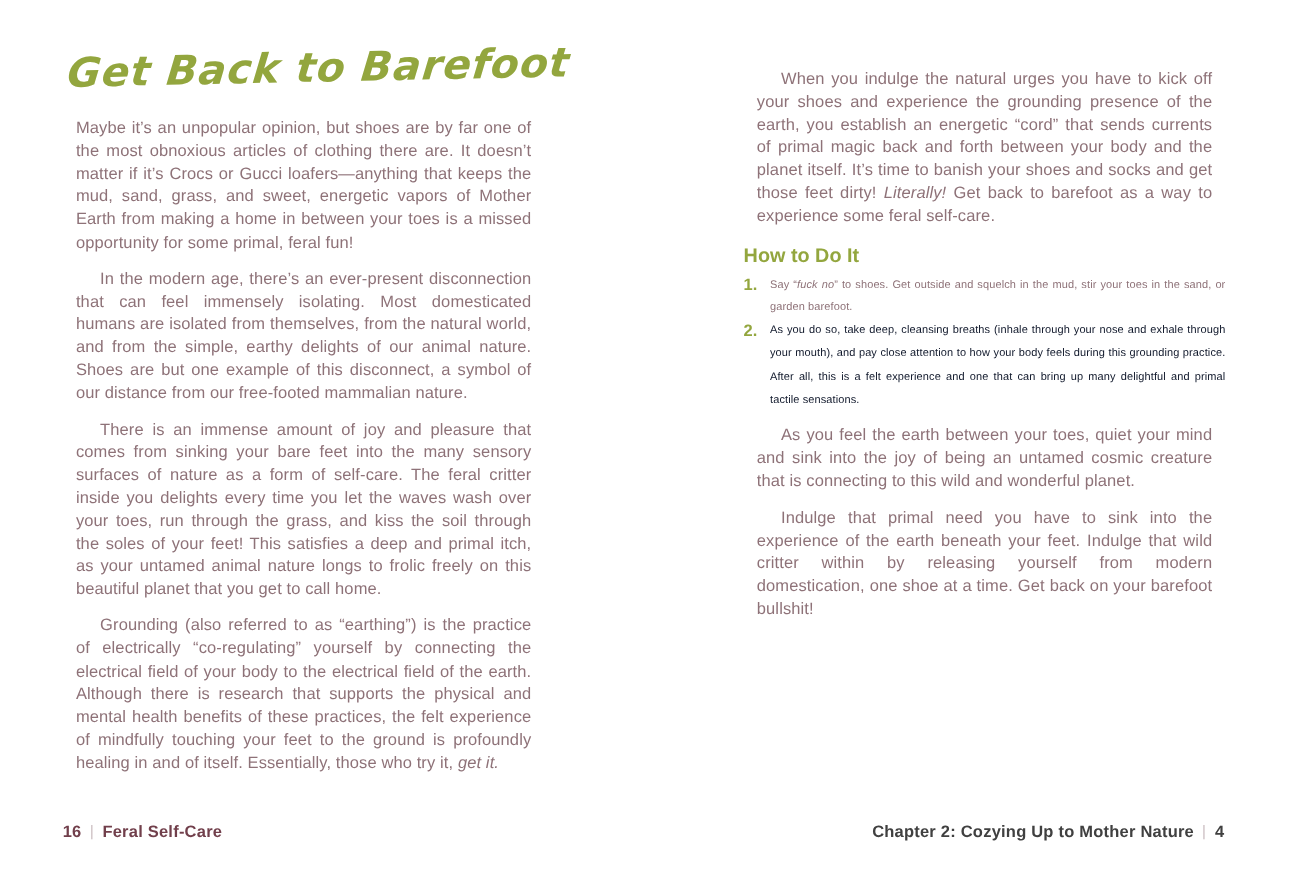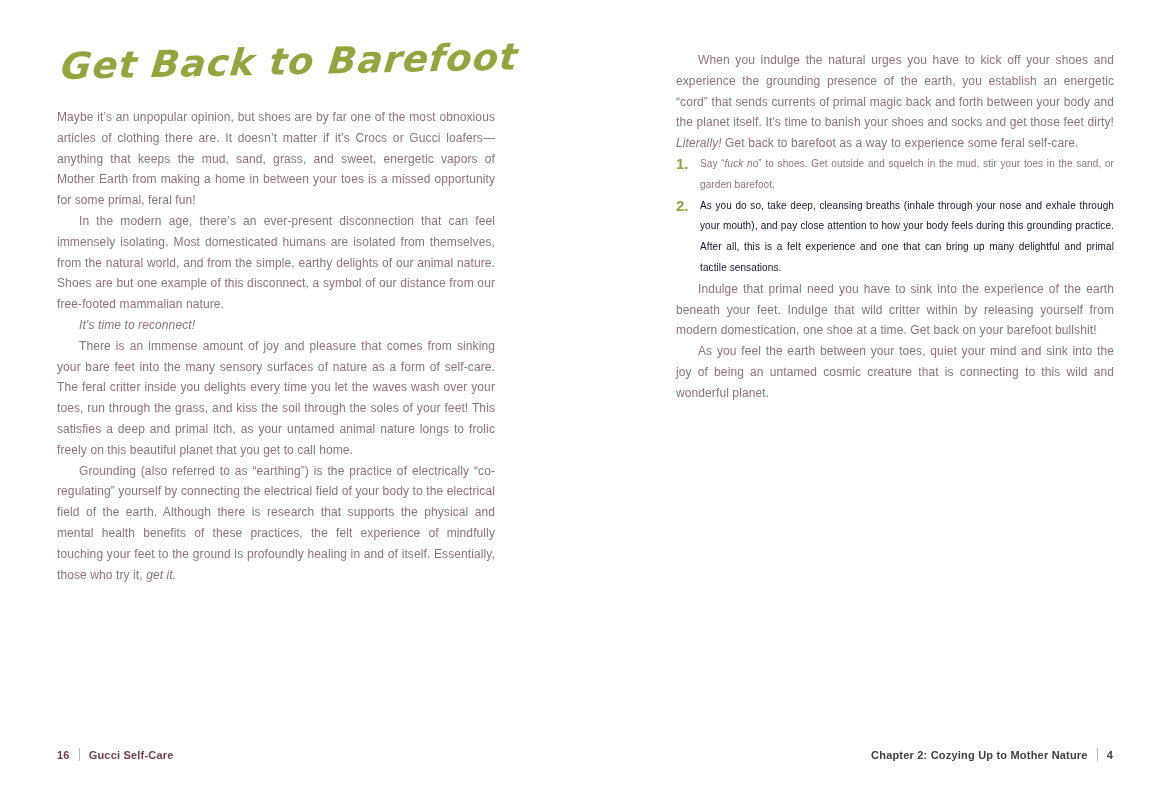--- a/index.html
+++ b/index.html
@@ -33,22 +33,22 @@
     font-size: 37px;
     line-height: 46px;
     letter-spacing: 1px;
     margin: 0 0 17px 2px;
     transform: skewX(-7deg) rotate(-1.2deg);
     transform-origin: left bottom;
     white-space: nowrap;
   }
 
   p.body-para {
-    margin: 0;
-    font-size: 12px;
+    margin: 12px;
+    font-size: 15px;
     line-height: 20.8px;
     text-align: justify;
     letter-spacing: 0.1px;
   }
   p.indent { text-indent: 22px; }
   em { font-style: italic; }
 
   h2.howto-heading {
     font-size: 18px;
     line-height: 22px;
@@ -76,21 +76,21 @@
   }
 
   .para-gap { margin-top: 21px; }
 
   .footer {
     position: absolute;
     top: 748px;
     display: flex;
     align-items: center;
     gap: 9px;
-    font-size: 11px;
+    font-size: 15px;
     font-weight: bold;
     letter-spacing: 0.2px;
   }
   .footer-left  { left: 57px; }
   .footer-right { right: 60px; }
   .footer-sep {
     display: inline-block;
     width: 1px;
     height: 13px;
     align-self: center;
@@ -98,46 +98,46 @@
 </style>
 </head>
 <body>
 
 <div class="spread">
 
   <div class="column left-col">
     <h1 class="script-title accent" style="color: rgb(147, 166, 62);">Get Back to Barefoot</h1>
     <p class="body-para" style="color: rgb(142, 114, 120);">Maybe it’s an unpopular opinion, but shoes are by far one of the most obnoxious articles of clothing there are. It doesn’t matter if it’s Crocs or Gucci loafers—anything that keeps the mud, sand, grass, and sweet, energetic vapors of Mother Earth from making a home in between your toes is a missed opportunity for some primal, feral fun!</p>
     <p class="body-para indent" style="color: rgb(142, 114, 120);">In the modern age, there’s an ever-present disconnection that can feel immensely isolating. Most domesticated humans are isolated from themselves, from the natural world, and from the simple, earthy delights of our animal nature. Shoes are but one example of this disconnect, a symbol of our distance from our free-footed mammalian nature.</p>
-    <p class="body-para indent" style="color: rgb(142, 114, 120);"><em>It’s time to reconnect!</em></p>
     <p class="body-para indent" style="color: rgb(142, 114, 120);">There is an immense amount of joy and pleasure that comes from sinking your bare feet into the many sensory surfaces of nature as a form of self-care. The feral critter inside you delights every time you let the waves wash over your toes, run through the grass, and kiss the soil through the soles of your feet! This satisfies a deep and primal itch, as your untamed animal nature longs to frolic freely on this beautiful planet that you get to call home.</p>
     <p class="body-para indent" style="color: rgb(142, 114, 120);">Grounding (also referred to as “earthing”) is the practice of electrically “co-regulating” yourself by connecting the electrical field of your body to the electrical field of the earth. Although there is research that supports the physical and mental health benefits of these practices, the felt experience of mindfully touching your feet to the ground is profoundly healing in and of itself. Essentially, those who try it, <em>get it.</em></p>
   </div>
 
   <div class="column right-col">
     <p class="body-para indent" style="color: rgb(142, 114, 120);">When you indulge the natural urges you have to kick off your shoes and experience the grounding presence of the earth, you establish an energetic “cord” that sends currents of primal magic back and forth between your body and the planet itself. It’s time to banish your shoes and socks and get those feet dirty! <em>Literally!</em> Get back to barefoot as a way to experience some feral self-care.</p>
 
+    <h2 class="howto-heading accent" style="color: rgb(147, 166, 62);">How to Do It</h2>
 
     <div class="list-item">
       <span class="list-num accent" style="color: rgb(147, 166, 62);">1.</span>
       <p class="list-text" style="color: rgb(142, 114, 120);">Say “<em>fuck no</em>” to shoes. Get outside and squelch in the mud, stir your toes in the sand, or garden barefoot.</p>
     </div>
     <div class="list-item">
       <span class="list-num accent" style="color: rgb(147, 166, 62);">2.</span>
       <p class="list-text" style="color: #0f172a;">As you do so, take deep, cleansing breaths (inhale through your nose and exhale through your mouth), and pay close attention to how your body feels during this grounding practice. After all, this is a felt experience and one that can bring up many delightful and primal tactile sensations.</p>
     </div>
 
+    <p class="body-para indent para-gap" style="color: rgb(142, 114, 120);">As you feel the earth between your toes, quiet your mind and sink into the joy of being an untamed cosmic creature that is connecting to this wild and wonderful planet.</p>
     <p class="body-para indent" style="color: rgb(142, 114, 120);">Indulge that primal need you have to sink into the experience of the earth beneath your feet. Indulge that wild critter within by releasing yourself from modern domestication, one shoe at a time. Get back on your barefoot bullshit!</p>
-    <p class="body-para indent para-gap" style="color: rgb(142, 114, 120);">As you feel the earth between your toes, quiet your mind and sink into the joy of being an untamed cosmic creature that is connecting to this wild and wonderful planet.</p>
   </div>
 
   <div class="footer footer-left" style="color: rgb(113, 63, 75);">
     <span>16</span>
     <span class="footer-sep" style="background: rgb(194, 178, 182);"></span>
-    <span>Gucci Self-Care</span>
+    <span>Feral Self-Care</span>
   </div>
 
   <div class="footer footer-right" style="color: #404040;">
     <span>Chapter 2: Cozying Up to Mother Nature</span>
     <span class="footer-sep" style="background: rgb(194, 178, 182);"></span>
     <span>4</span>
   </div>
 
 </div>
 

